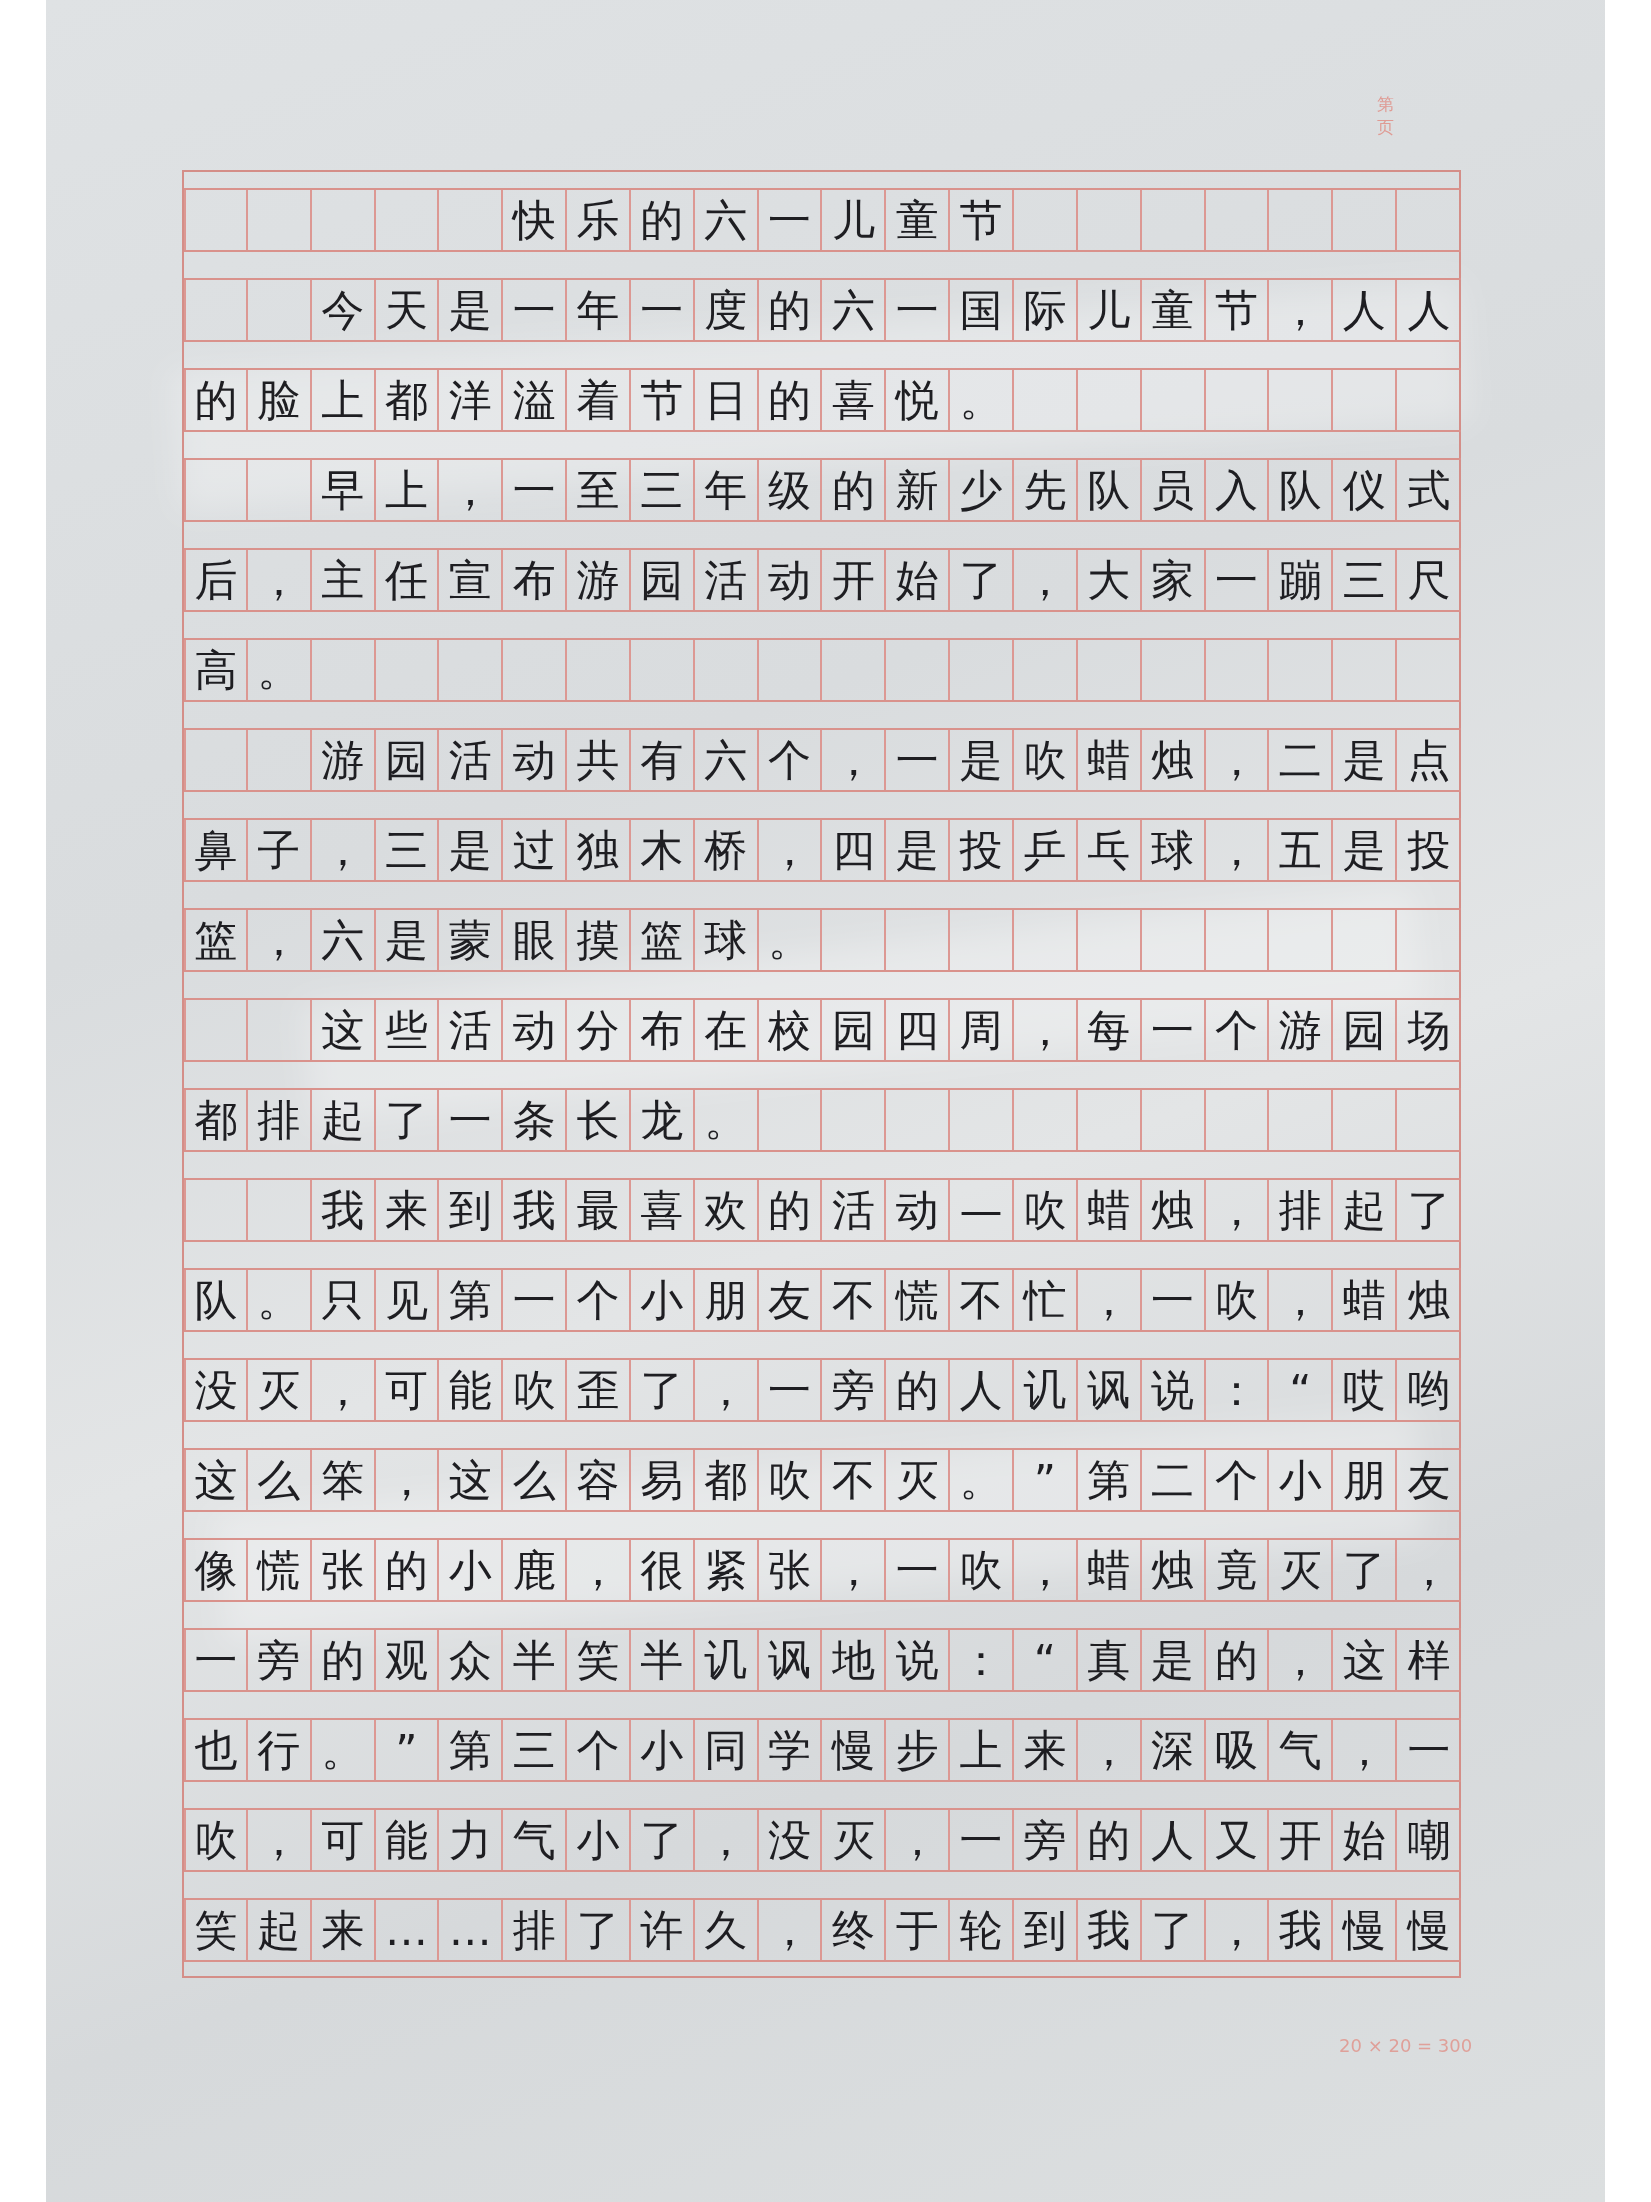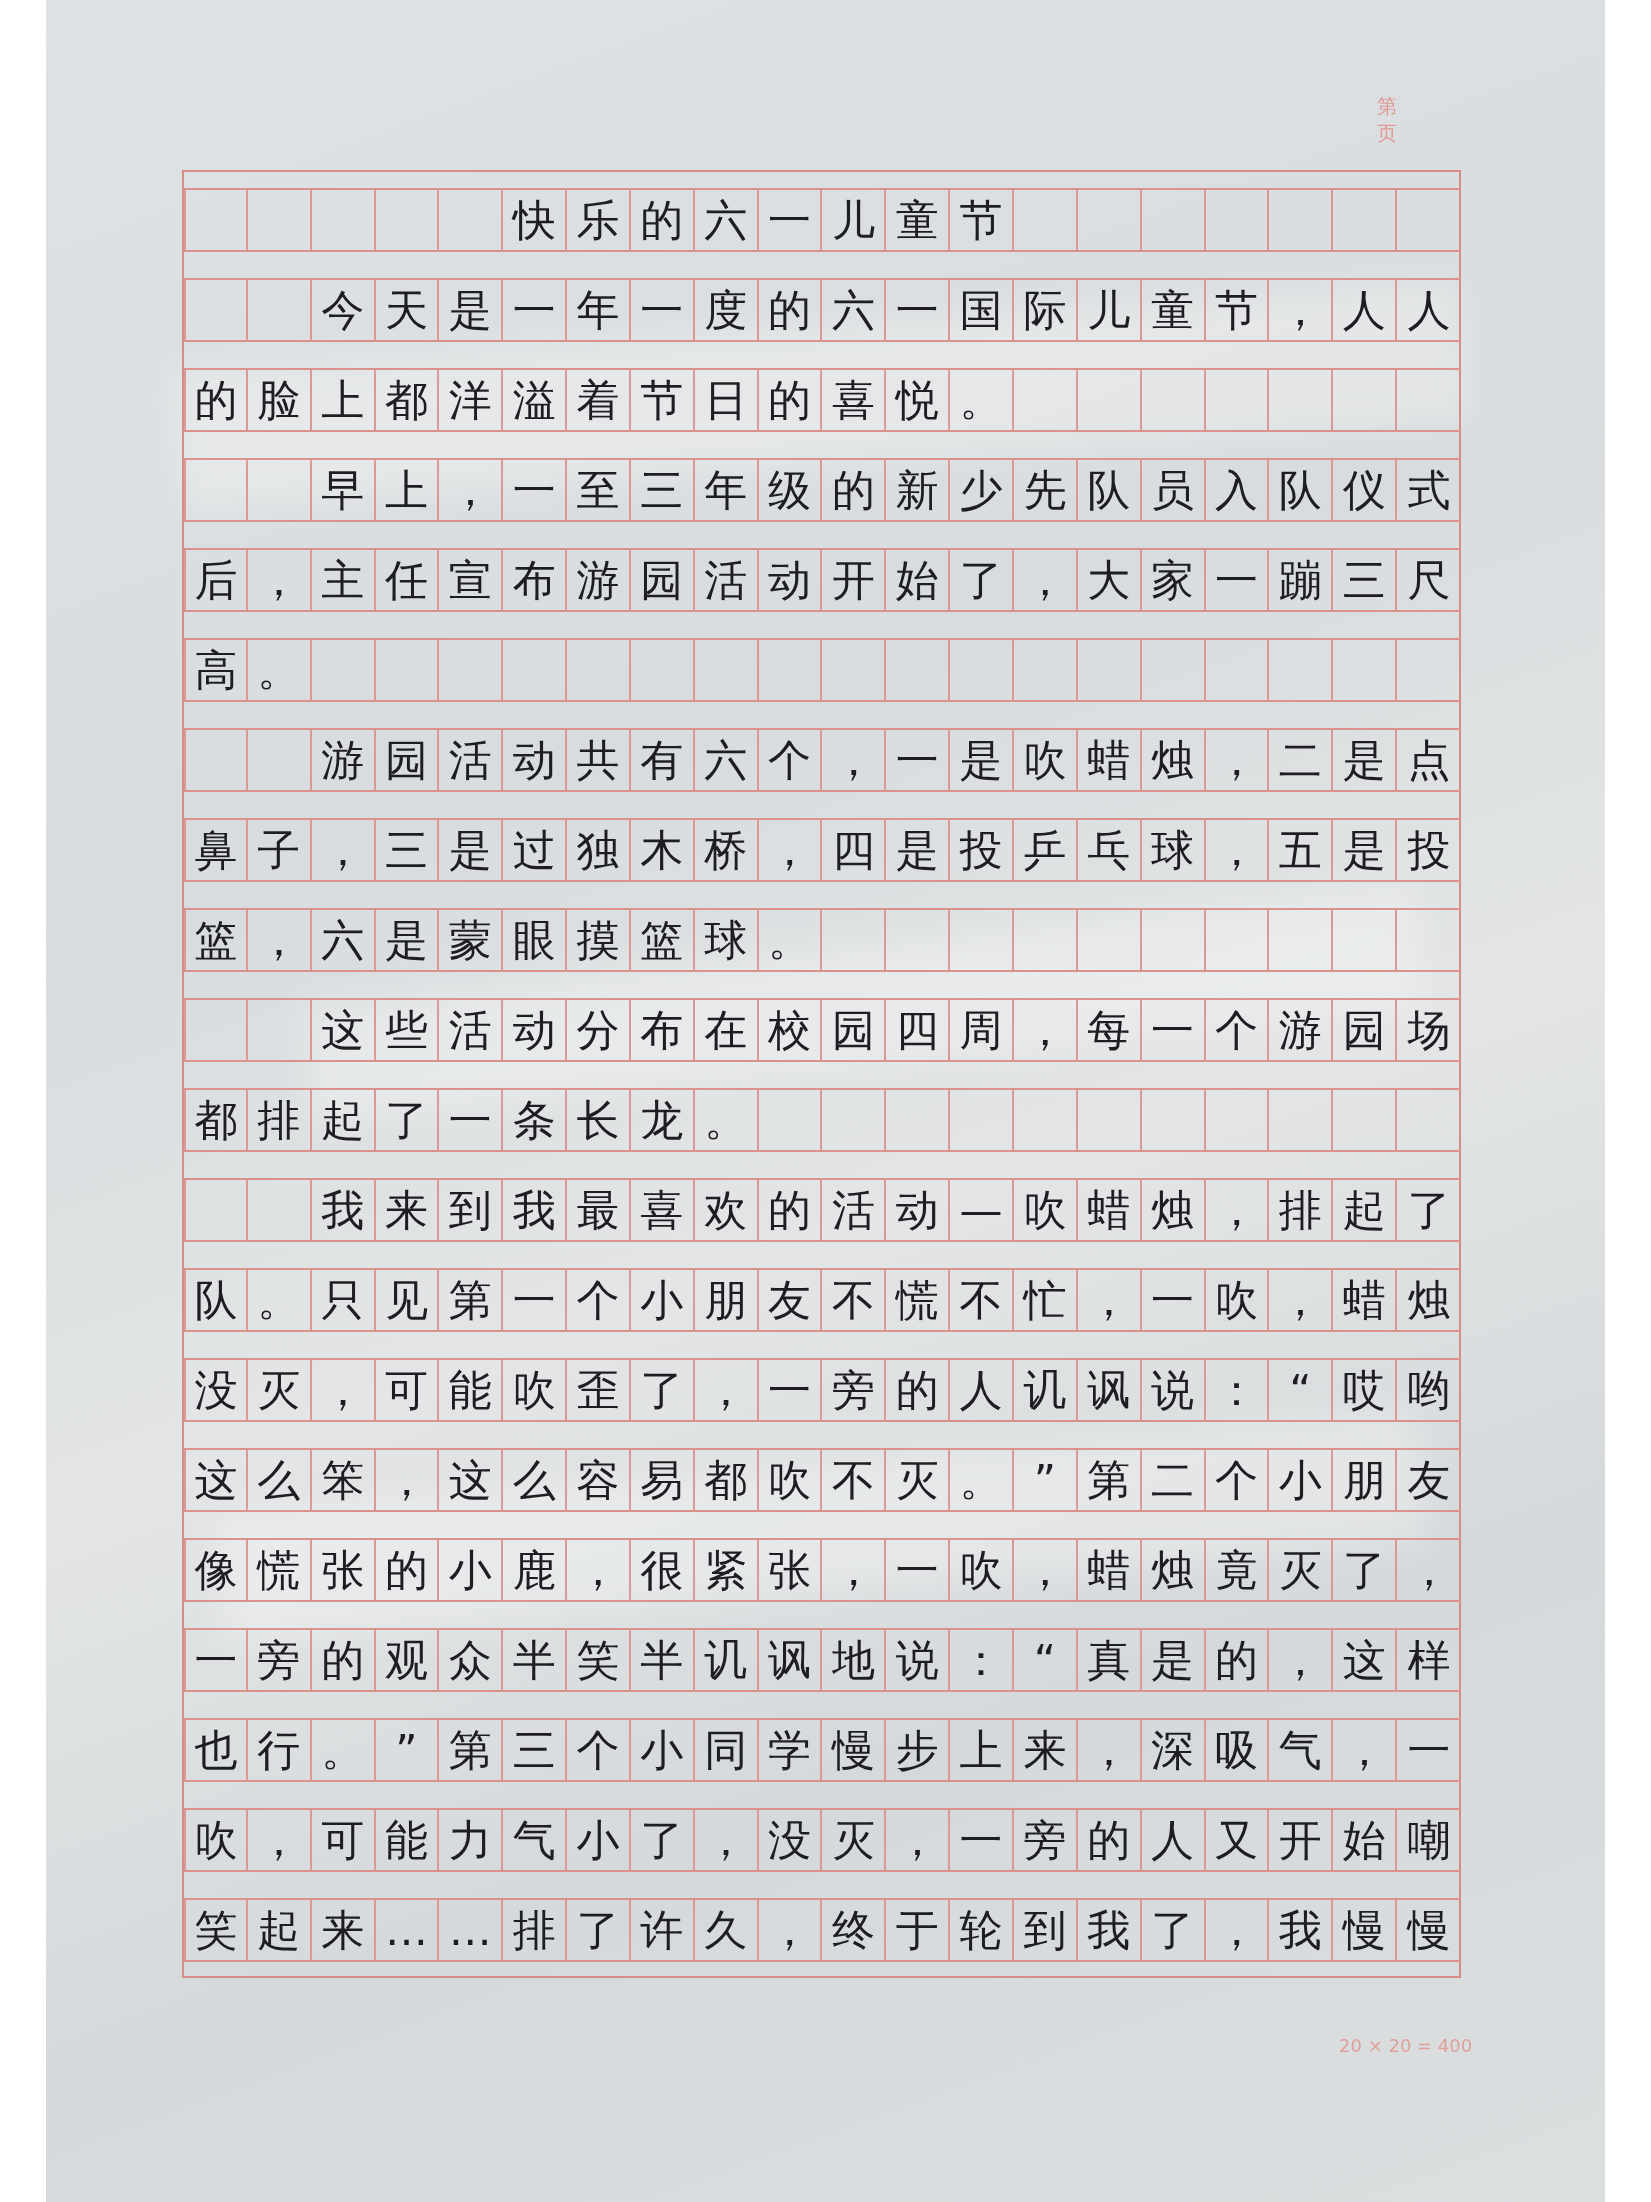--- a/index.html
+++ b/index.html
@@ -12,21 +12,21 @@
     position: absolute; left: 46px; top: 0; width: 1559px; height: 2203px;
     background: linear-gradient(160deg, #dfe2e4 0%, #d9dcde 35%, #e3e5e6 55%, #d6d9db 75%, #dcdfe0 100%);
   }
   .shadow-band {
     position: absolute; pointer-events: none;
     background: rgba(255,255,255,0.28);
     filter: blur(15.5px);
   }
   .header-label {
     position: absolute; left: 1377px; top: 93px; width: 95px; height: 31px;
-    color: #e08a80; font-size: 20px; letter-spacing: 34px;
+    color: #e08a80; font-size: 17px; letter-spacing: 34px;
     font-family: Liberation Mono, monospace; opacity: 0.8;
   }
   .footer-label {
     position: absolute; left: 1339px; top: 2035px; width: 138px; height: 27.5px;
     color: #e0968e; font-size: 18px; opacity: 0.85;
     font-family: "DejaVu Sans", sans-serif;
   }
   .frame {
     position: absolute; left: 182px; top: 170px; width: 1279px; height: 1808px;
     border: 2.6px solid #d48e88;
@@ -504,14 +504,14 @@
       <span class="cell">到</span>
       <span class="cell">我</span>
       <span class="cell">了</span>
       <span class="cell">，</span>
       <span class="cell">我</span>
       <span class="cell">慢</span>
       <span class="cell">慢</span>
     </div>
   </div>
 
-<div class="footer-label">20 × 20 = 400</div>
+<div class="footer-label">20 × 20 = 300</div>
 
 
 </body></html>

